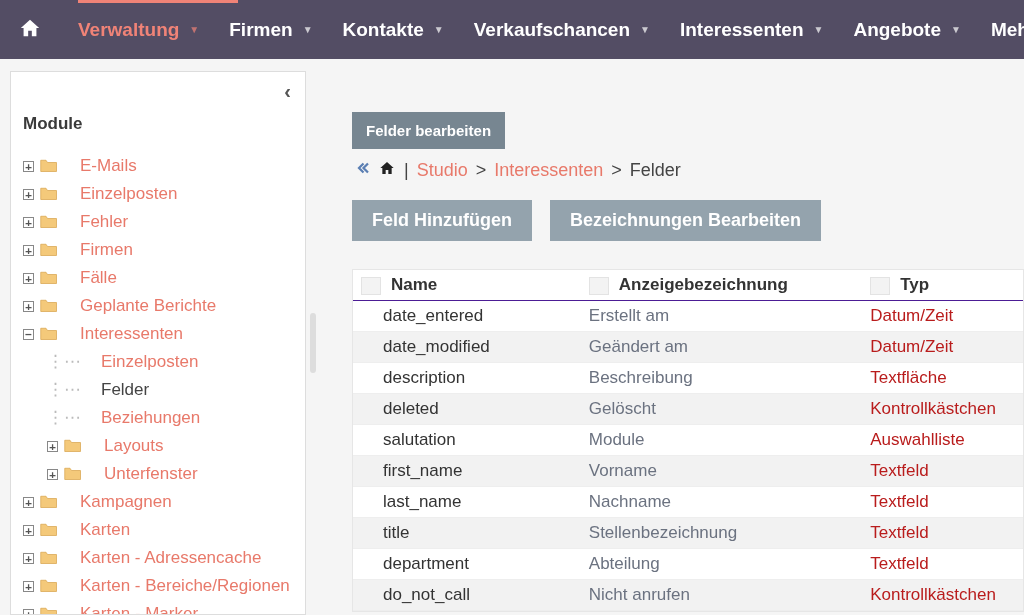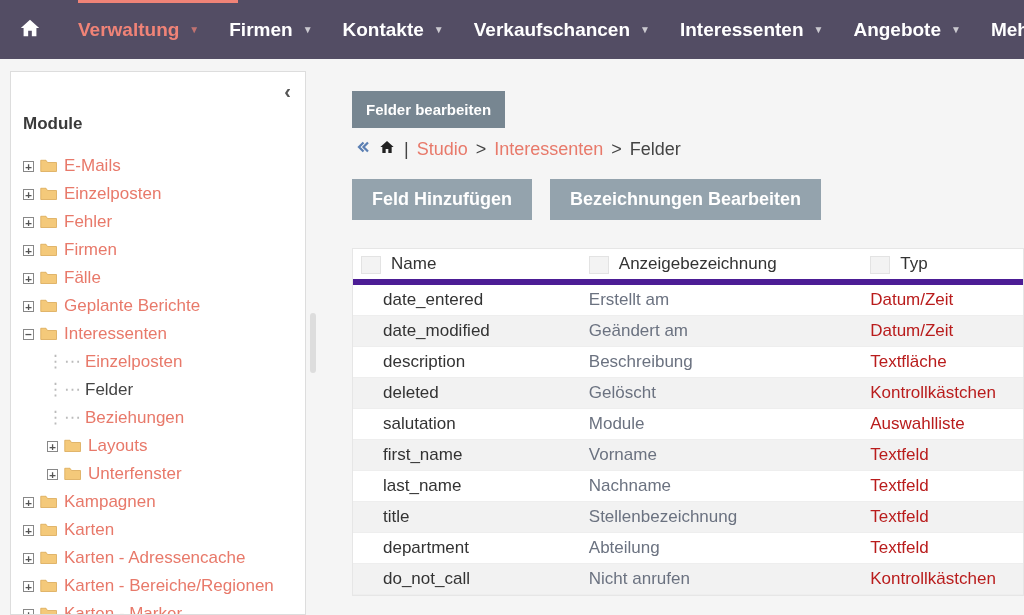--- a/index.html
+++ b/index.html
@@ -95,20 +95,21 @@
     font-size: 17px;
     color: #e8796a;
   }
   .tree li.plain a {
     color: #444;
   }
   .tree li a {
     color: #e8796a;
     text-decoration: none;
     cursor: pointer;
+    margin-left: 16px;
   }
   .tree .toggle {
     width: 11px;
     height: 11px;
     border: 1px solid #888;
     display: inline-flex;
     align-items: center;
     justify-content: center;
     font-size: 11px;
     line-height: 9px;
@@ -135,20 +136,21 @@
     padding: 20px 0 0 36px;
     overflow: hidden;
   }
   .tab {
     display: inline-block;
     background: #778691;
     color: #fff;
     font-size: 15px;
     font-weight: 600;
     padding: 10px 14px;
+    margin-top: 21px;
   }
   .breadcrumb {
     margin-top: 10px;
     font-size: 18px;
     color: #444;
     display: flex;
     align-items: center;
     gap: 6px;
   }
   .breadcrumb a {
@@ -187,22 +189,22 @@
     width: 100%;
     border-collapse: collapse;
   }
   th, td {
     text-align: left;
     font-size: 17px;
     padding: 5px 8px;
   }
   th {
     color: #333;
-    font-weight: 400;
-    border-bottom: 6px solid #4c1d95;
+    font-weight: 700;
+    border-bottom: 1px solid #4c1d95;
     background: #fff;
   }
   th .sortbox, td .editbox {
     display:inline-block;
     width:20px;
     height:18px;
     background:#f3f3f3;
     border:1px solid #e3e3e3;
     vertical-align:middle;
     margin-right:10px;

